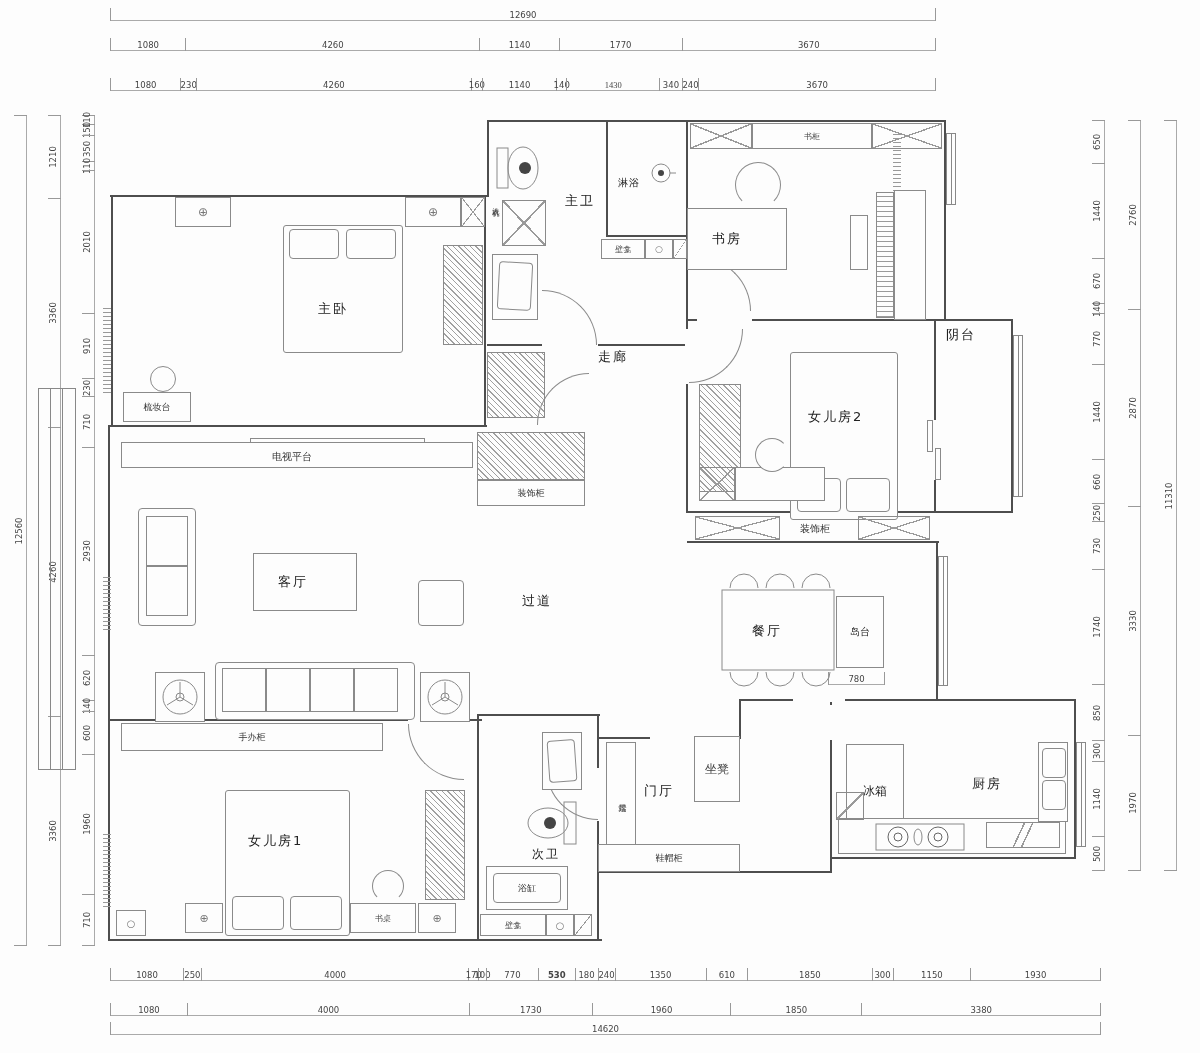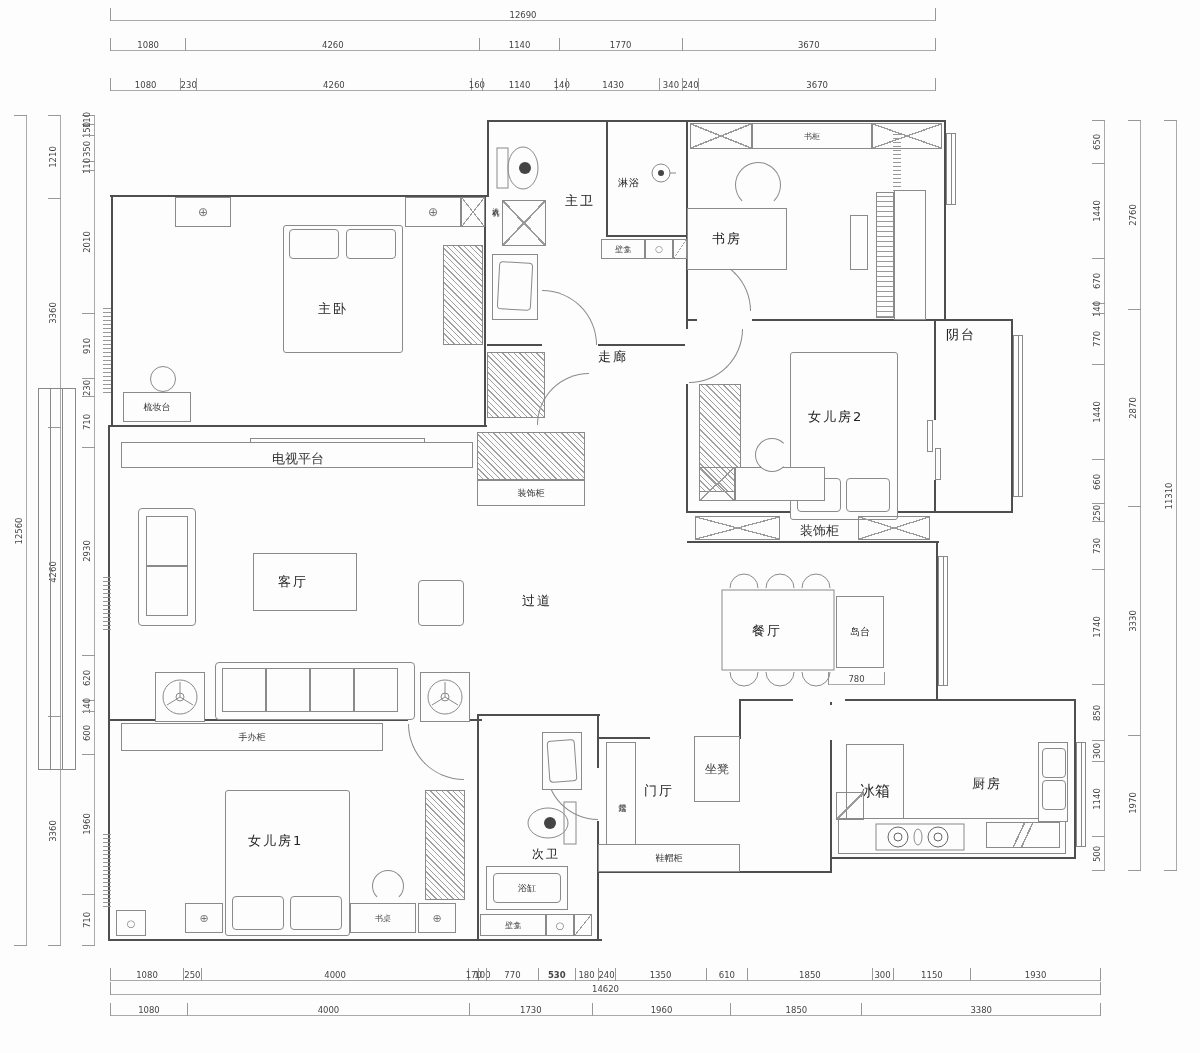--- a/index.html
+++ b/index.html
@@ -14,21 +14,21 @@
   .xbox{position:absolute;border:1px solid #8a8a8a;box-sizing:border-box;background:
     linear-gradient(to top right,transparent 48.5%,#9a9a9a 48.5% 51.5%,transparent 51.5%),
     linear-gradient(to bottom right,transparent 48.5%,#9a9a9a 48.5% 51.5%,transparent 51.5%);}
   .hatch{position:absolute;border:1px solid #8a8a8a;box-sizing:border-box;
     background:repeating-linear-gradient(45deg,transparent 0 3px,#a0a0a0 3px 4px);}
   .hrows{position:absolute;border:1px solid #8a8a8a;box-sizing:border-box;
     background:repeating-linear-gradient(0deg,#9a9a9a 0 1px,transparent 1px 5px);}
   .circle{position:absolute;border:1px solid #8a8a8a;border-radius:50%;box-sizing:border-box;background:#fdfdfd;}
   
   .room-label{position:absolute;font-size:13px;letter-spacing:2px;color:#222;white-space:nowrap;}
-  .small-label{position:absolute;font-size:13px;color:#333;white-space:nowrap;}
+  .small-label{position:absolute;font-size:10px;color:#333;white-space:nowrap;}
   .tiny-label{position:absolute;font-size:8px;color:#444;white-space:nowrap;transform:scale(.9);}
   .vtext{writing-mode:vertical-rl;letter-spacing:1px;}
   .center{display:flex;align-items:center;justify-content:center;text-align:center;}
   
   .win{position:absolute;border:1px solid #888;box-sizing:border-box;background:#fff;}
   .win.vline2{background:linear-gradient(90deg,transparent 0 11px,#888 11px 12px,transparent 12px 23px,#888 23px 24px,transparent 24px);}
   .win.hcenter{background:linear-gradient(90deg,transparent 0 4px,#888 4px 5px,transparent 5px);}
   .zig{position:absolute;width:8px;background:repeating-linear-gradient(0deg,#999 0 1px,transparent 1px 4px);}
   
   .qarc{position:absolute;box-sizing:border-box;}
@@ -88,21 +88,21 @@
     </div>
     <div class="dimseg" style="width: 1.26084%;">
       <span class="dimlab">160</span>
     </div>
     <div class="dimseg" style="width: 8.98345%;">
       <span class="dimlab">1140</span>
     </div>
     <div class="dimseg" style="width: 1.10323%;">
       <span class="dimlab">140</span>
     </div>
-    <div class="dimseg" style="width: 11.2687%;">
+    <div class="dimseg" style="width: 11.2687%; font-family: Liberation Serif, serif;">
       <span class="dimlab">1430</span>
     </div>
     <div class="dimseg" style="width: 2.67928%; text-decoration: underline;">
       <span class="dimlab">340</span>
     </div>
     <div class="dimseg" style="width: 1.89125%;">
       <span class="dimlab">240</span>
     </div>
     <div class="dimseg" style="width: 28.9204%;">
       <span class="dimlab">3670</span>
@@ -169,21 +169,21 @@
     <div class="dimseg" style="width: 14%;">
       <span class="dimlab">1960</span>
     </div>
     <div class="dimseg" style="width: 13.2143%;">
       <span class="dimlab">1850</span>
     </div>
     <div class="dimseg" style="width: 24.1429%;">
       <span class="dimlab">3380</span>
     </div>
   </div>
-<div class="dimchain h" style="left:110px;top:982px;width:990px;">
+<div class="dimchain h" style="left:110px;top:1022px;width:990px;">
     <div class="dimseg" style="width: 100%;">
       <span class="dimlab">14620</span>
     </div>
   </div>
 
 <div class="dimchain v" style="left:14px;top:115px;height:830px;">
     <div class="dimseg" style="height: 100%;">
       <span class="dimlab">12560</span>
     </div>
   </div>
@@ -491,21 +491,21 @@
   <path d="M58 102 A14 14 0 1 0 86 102" fill="none" stroke="#8a8a8a"></path>
   <path d="M94 102 A14 14 0 1 0 122 102" fill="none" stroke="#8a8a8a"></path>
 </svg>
 <div class="room-label" style="left:752px;top:622px;">餐厅</div>
 <div class="box center" style="left:836px;top:596px;width:48px;height:72px;">
   <span style="font-size:10px;color:#222;">岛台</span>
 </div>
 
 <div class="room-label" style="left:972px;top:775px;">厨房</div>
 <div class="box center" style="left:846px;top:744px;width:58px;height:94px;">
-  <span style="font-size:15px;color:#222;text-align:right;">冰箱</span>
+  <span style="font-size:12px;color:#222;text-align:right;">冰箱</span>
 </div>
 <div class="box" style="left:838px;top:818px;width:228px;height:36px;"></div>
 <div class="box" style="left:1038px;top:742px;width:30px;height:80px;"></div>
 <svg style="left:876px;top:822px;" width="88" height="30" viewBox="0 0 88 30">
   <rect x="0" y="2" width="88" height="26" fill="none" stroke="#8a8a8a"></rect>
   <circle cx="22" cy="15" r="10" fill="none" stroke="#666"></circle>
   <circle cx="22" cy="15" r="4" fill="none" stroke="#666"></circle>
   <circle cx="62" cy="15" r="10" fill="none" stroke="#666"></circle>
   <circle cx="62" cy="15" r="4" fill="none" stroke="#666"></circle>
   <ellipse cx="42" cy="15" rx="4" ry="8" fill="none" stroke="#8a8a8a"></ellipse>

